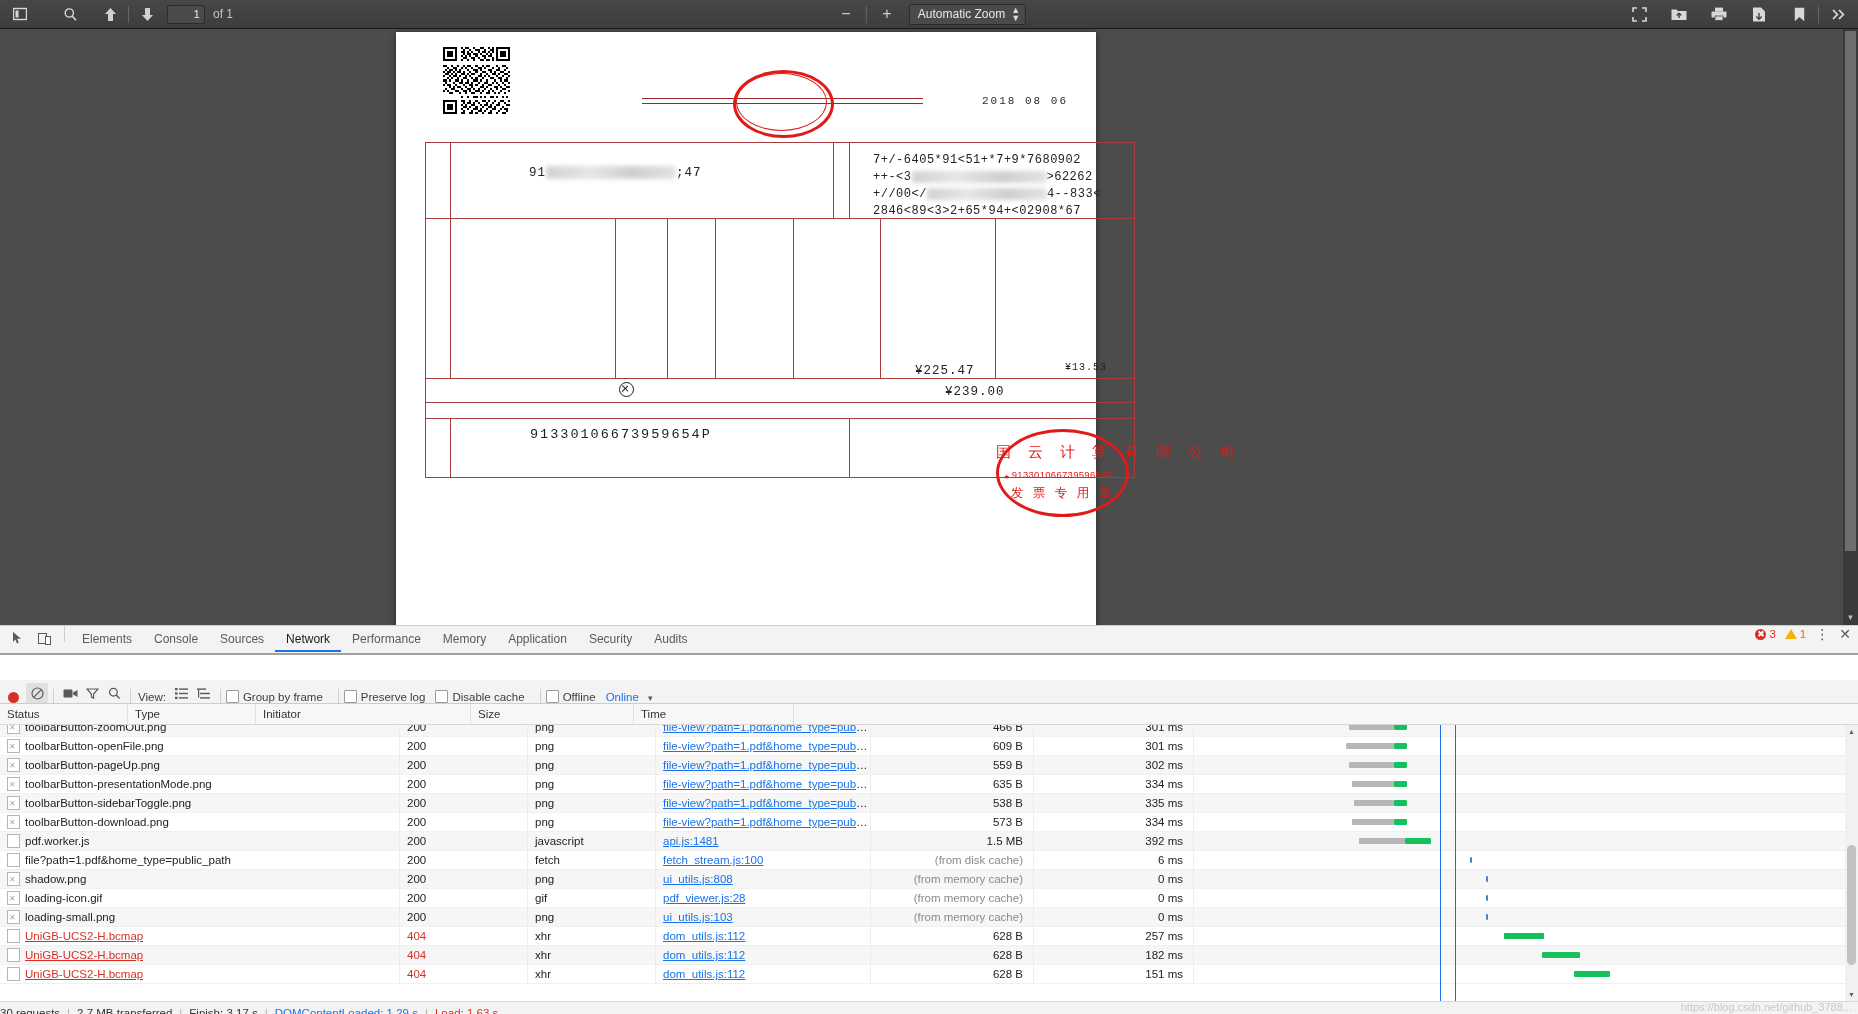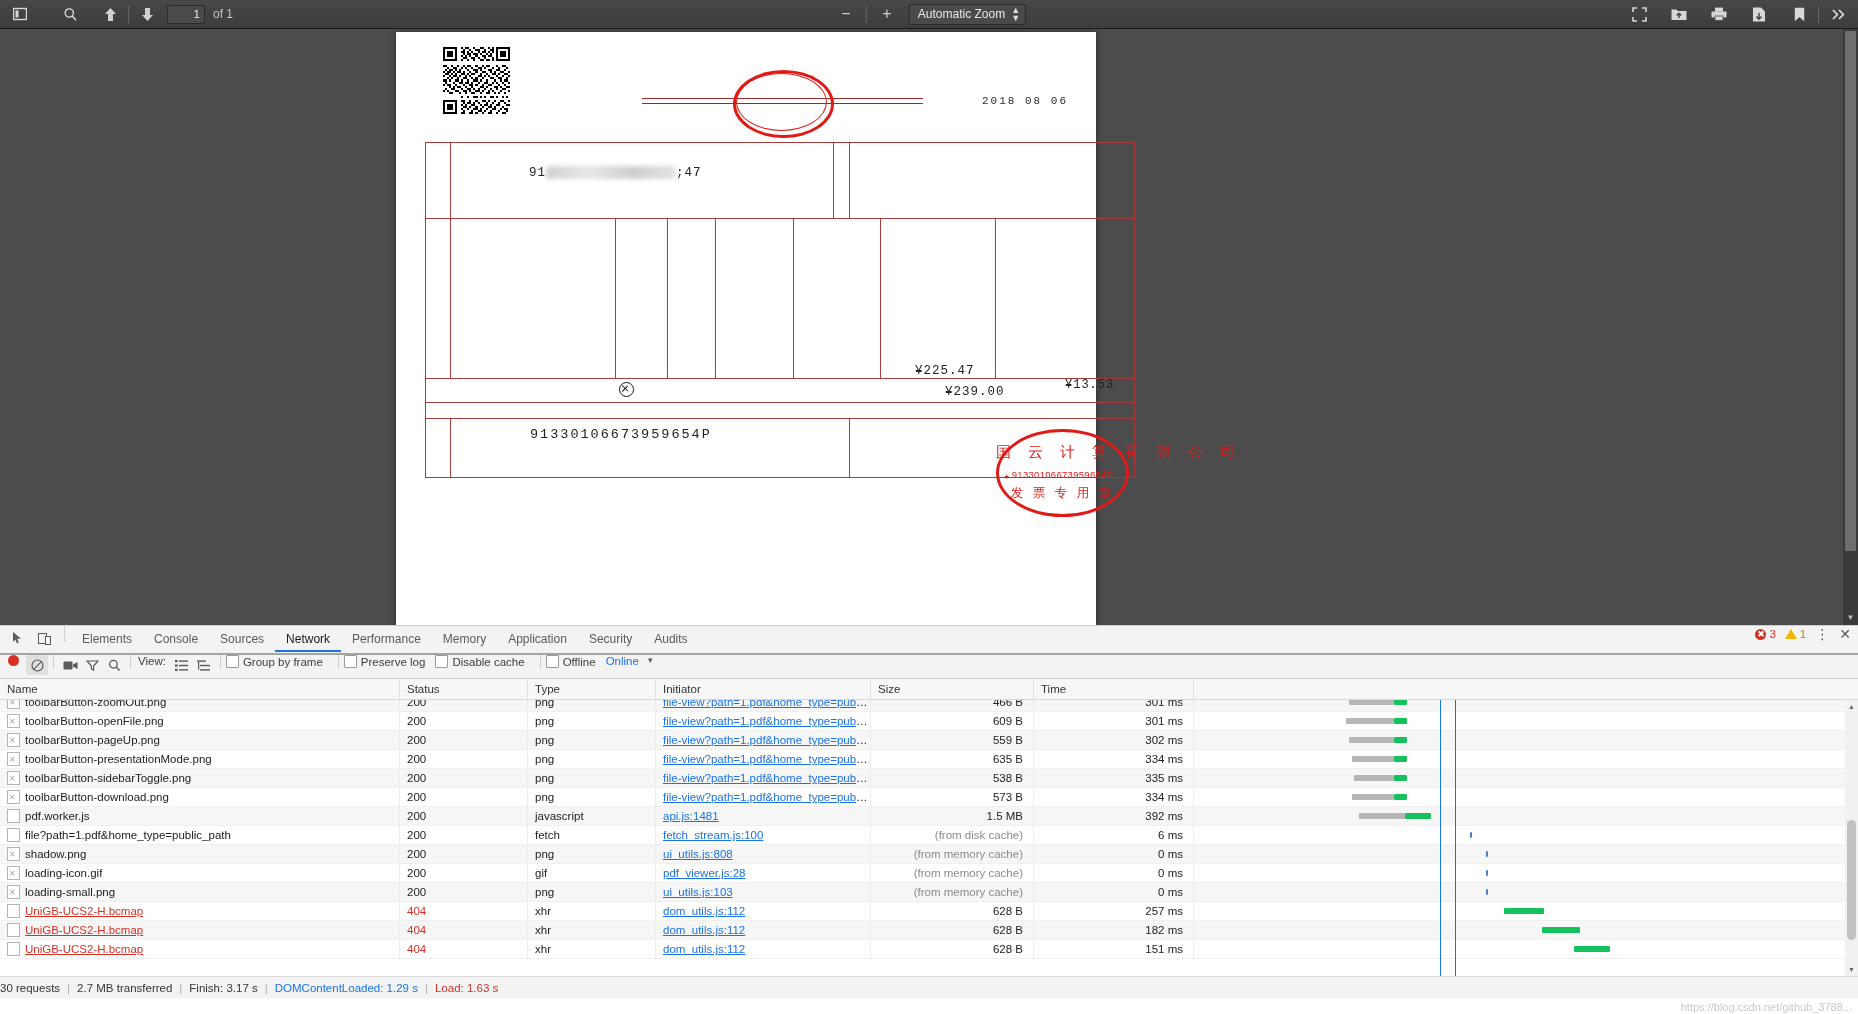--- a/index.html
+++ b/index.html
@@ -70,21 +70,21 @@
   .tbl{position:absolute;left:29px;top:110px;width:710px;height:335px;}
   .ln{position:absolute;background:#a93b3b;}
   .lnh{height:1px;} .lnv{width:1px;}
 
   .redact{display:inline-block;vertical-align:middle;background:linear-gradient(90deg,#d2d2d2,#e6e6e6,#cfcfcf,#e3e3e3);
     filter:blur(2px);border-radius:2px;}
   .buyer-line{position:absolute;left:104px;top:24px;font-size:12.5px;letter-spacing:1px;white-space:nowrap;}
   .cipher{position:absolute;left:448px;top:10px;font-size:12px;line-height:17px;letter-spacing:.5px;white-space:nowrap;}
   .cipher div{white-space:nowrap;}
   .amt-a{position:absolute;left:490px;top:222px;font-size:12.5px;letter-spacing:1px;}
-  .amt-b{position:absolute;left:640px;top:236px;font-size:12px;letter-spacing:1px;}
+  .amt-b{position:absolute;left:640px;top:220px;font-size:10px;letter-spacing:1px;}
   .amt-total{position:absolute;left:520px;top:243px;font-size:12.5px;letter-spacing:1px;}
   .x-mark{position:absolute;left:194px;top:240px;width:13px;height:13px;border:1.4px solid #1a1a1a;border-radius:50%;}
   .x-mark:before,.x-mark:after{content:"";position:absolute;left:1.2px;top:5px;width:8.4px;height:1.4px;background:#1a1a1a;}
   .x-mark:before{transform:rotate(45deg);} .x-mark:after{transform:rotate(-45deg);}
   .taxid{position:absolute;left:105px;top:285px;font-size:13.5px;letter-spacing:2px;}
 
   .seal{position:absolute;left:571px;top:287px;width:133px;height:88px;}
   .seal .ring{position:absolute;inset:0;border:3px solid #e01b17;border-radius:50%;}
   .seal .co{position:absolute;left:0;right:0;top:14px;text-align:center;color:#e01b17;
     font-family:Liberation Mono, monospace;font-size:15px;letter-spacing:4px;white-space:nowrap;}
@@ -103,22 +103,22 @@
   .dt-vsep{width:1px;height:16px;background:#cfcfcf;margin:0 6px;}
   .dt-tab{padding:0 11px;height:26px;line-height:26px;font-size:12px;color:#5a5a5a;cursor:pointer;white-space:nowrap;}
   .dt-tab.active{color:#1a1a1a;box-shadow:inset 0 -2px 0 #1a73e8;}
   .dt-tabbar-right{position:absolute;right:6px;display:flex;align-items:center;gap:9px;font-size:11.5px;}
   .err-badge{display:flex;align-items:center;gap:3px;color:#d93025;}
   .warn-badge{display:flex;align-items:center;gap:3px;color:#b8860b;}
   .dot-err{width:11px;height:11px;border-radius:50%;background:#d93025;color:#fff;font-size:9px;line-height:11px;text-align:center;}
   .tri-warn{width:0;height:0;border-left:6px solid transparent;border-right:6px solid transparent;border-bottom:10px solid #f5b400;}
   .kebab{color:#5a5a5a;cursor:pointer;font-size:14px;letter-spacing:1px;}
 
-  .dt-controls{height:23px;display:flex;align-items:flex-start;gap:0;background:#f3f3f3;border-bottom:1px solid #cdcdcd;
-    padding-left:6px;font-size:11.5px;color:#3c3c3c;}
+  .dt-controls{height:23px;display:flex;align-items:flex-end;gap:0;background:#f3f3f3;border-bottom:1px solid #cdcdcd;
+    padding-left:6px;font-size:11.5px;color:#3c3c3c;margin-top:25px;}
   .rec-dot{width:11px;height:11px;border-radius:50%;background:#d93025;margin:0 7px 0 2px;cursor:pointer;}
   .ctl-icn{width:22px;height:20px;display:flex;align-items:center;justify-content:center;color:#5a5a5a;cursor:pointer;}
   .ctl-icn.on{background:#e0e0e0;border-radius:2px;}
   .ctl-sep{width:1px;height:14px;background:#cfcfcf;margin:0 5px;}
   .ctl-label{margin:0 5px 0 2px;color:#3c3c3c;}
   .cbx{width:11px;height:11px;border:1px solid #9a9a9a;background:#fff;display:inline-block;margin-right:4px;vertical-align:-1px;border-radius:1px;}
   .ctl-chk{display:flex;align-items:center;color:#3c3c3c;margin-right:10px;white-space:nowrap;cursor:pointer;}
   .ctl-link{color:#1a73e8;margin-right:9px;cursor:pointer;}
   .ctl-caret{color:#5a5a5a;font-size:9px;cursor:pointer;}
 
@@ -547,20 +547,26 @@
             <div class="ln lnv" style="left:368px;top:76px;height:160px"></div>
             <div class="ln lnv" style="left:455px;top:76px;height:160px"></div>
             <div class="ln lnv" style="left:570px;top:76px;height:160px"></div>
             <div class="ln lnv" style="left:25px;top:276px;height:59px"></div>
             <div class="ln lnv" style="left:424px;top:276px;height:59px"></div>
 
             <div class="buyer-line">
               <span>91</span><span class="redact" style="width:130px;height:13px;"></span><span>;47</span>
             </div>
 
+            <div class="cipher">
+              <div>7+/-6405*91&lt;51+*7+9*7680902</div>
+              <div><span>++-&lt;3</span><span class="redact" style="width:135px;height:12px;"></span><span>&gt;62262</span></div>
+              <div><span>+//00&lt;/</span><span class="redact" style="width:120px;height:12px;"></span><span></span><span>4--833&lt;</span></div>
+              <div>2846&lt;89&lt;3&gt;2+65*94+&lt;02908*67</div>
+            </div>
 
             <div class="amt-a">¥225.47</div>
             <div class="amt-b">¥13.53</div>
             <div class="x-mark"></div>
             <div class="amt-total">¥239.00</div>
             <div class="taxid">91330106673959654P</div>
 
             <div class="seal">
               <div class="ring"></div>
               <div class="co">国 云 计 算 有 限 公 司</div>
@@ -687,21 +693,20 @@
       <div class="ctl-sep"></div>
       <div class="ctl-chk">
           <span class="cbx"></span>
           <span>Offline</span>
         </div>
       <span class="ctl-link">Online</span>
       <span class="ctl-caret">▾</span>
     </div>
 
     <div class="net-head">
-      <div class="c c-name">Name</div>
       <div class="c c-status">Status</div>
       <div class="c c-type">Type</div>
       <div class="c c-init">Initiator</div>
       <div class="c c-size" style="text-align:left;padding-left:7px;">Size</div>
       <div class="c c-time" style="text-align:left;padding-left:7px;">Time</div>
     </div>
 
     <div class="net-body">
       <div id="rows">
           <div class="net-row alt" style="margin-top: -7px;">

